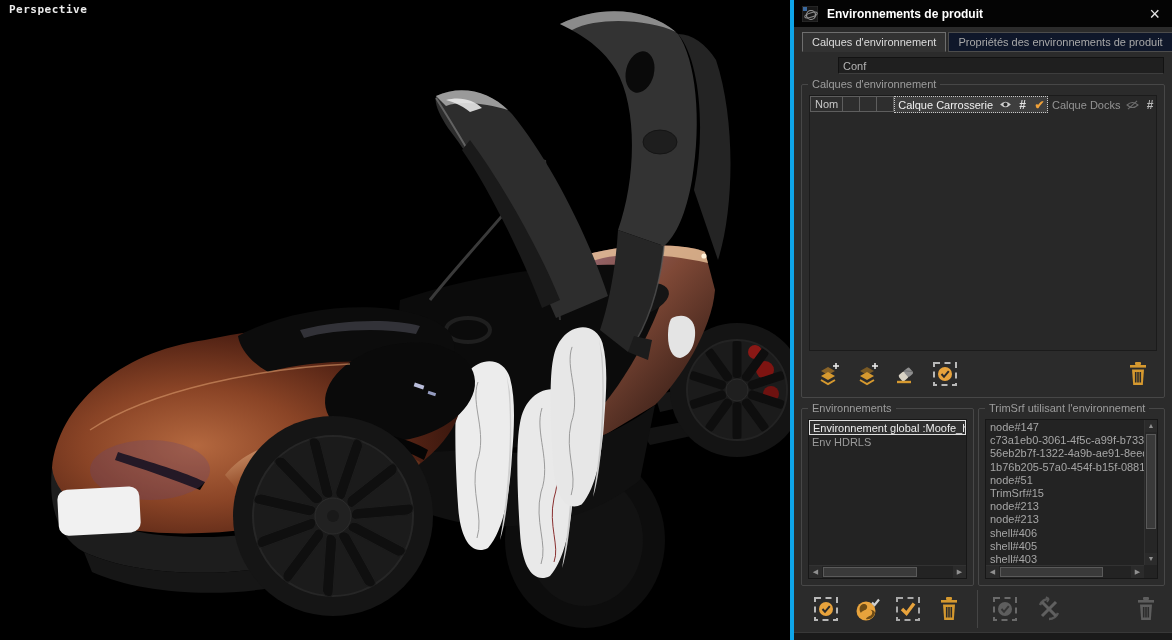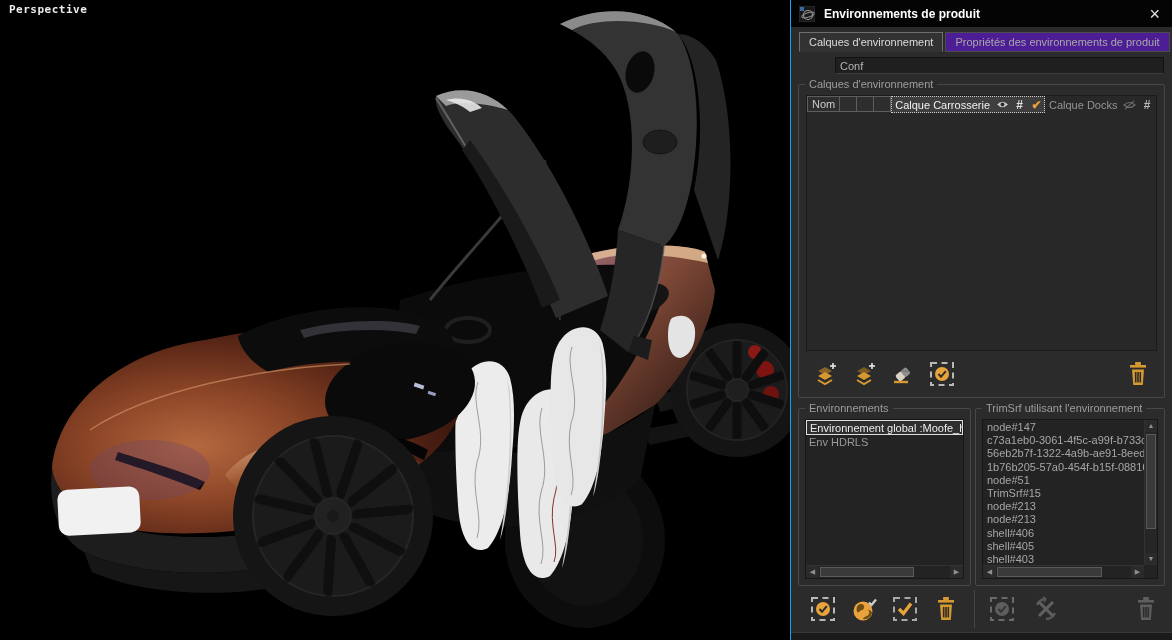--- a/index.html
+++ b/index.html
@@ -5,28 +5,28 @@
   html,body{margin:0;padding:0;background:#000;}
   body{width:1172px;height:640px;overflow:hidden;font-family:"Liberation Sans",sans-serif;}
   .stage{position:relative;width:1172px;height:640px;background:#000;overflow:hidden;}
 
   
   .viewport{position:absolute;left:0;top:0;width:790px;height:640px;background:#000;}
   .vp-label{position:absolute;left:9px;top:3px;color:#ececec;font:bold 11px "DejaVu Sans Mono",monospace;letter-spacing:.5px;z-index:5;}
   .car-svg{position:absolute;left:0;top:0;width:790px;height:640px;}
 
   
-  .panel{position:absolute;left:790px;top:0;width:382px;height:640px;background:#2b2b2b;box-sizing:border-box;border-left:1px solid #0ea5e9;}
+  .panel{position:absolute;left:790px;top:0;width:382px;height:640px;background:#2b2b2b;box-sizing:border-box;border-left:4px solid #0ea5e9;}
   .titlebar{position:absolute;left:0;top:0;width:100%;height:27px;background:#040404;display:flex;align-items:center;padding:0 8px;box-sizing:border-box;}
   .title-icon{width:16px;height:16px;margin-right:9px;flex:0 0 auto;}
   .title{color:#fff;font-size:12px;font-weight:bold;white-space:nowrap;}
   .close{margin-left:auto;color:#e4e4e4;font-size:18px;line-height:14px;padding:0 4px;}
 
   .tabbar{position:absolute;left:8px;top:32px;right:8px;height:20px;display:flex;gap:2px;z-index:2;}
-  .tab{font-size:11px;color:#a8a8a8;background:#4c1d95;border:1px solid #4c4c4c;padding:3px 9px 2px;white-space:nowrap;box-sizing:border-box;height:20px;}
+  .tab{font-size:11px;color:#a8a8a8;background:#0f172a;border:1px solid #4c4c4c;padding:3px 9px 2px;white-space:nowrap;box-sizing:border-box;height:20px;}
   .tab.active{background:#323232;color:#dcdcdc;border-color:#6e6e6e;border-bottom-color:#323232;}
 
   .conf{position:absolute;left:8px;top:57px;right:8px;height:17px;background:#1f1f1f;border:1px solid #121212;border-bottom-color:#3d3d3d;color:#b4b4b4;font-size:11px;padding:2px 4px;box-sizing:border-box;white-space:nowrap;overflow:hidden;margin-left:36px;}
 
   .group{position:absolute;border:1px solid #474747;border-radius:2px;box-sizing:border-box;}
   .legend{position:absolute;top:-7px;left:6px;background:#2b2b2b;color:#9d9d9d;font-size:11px;line-height:12px;padding:0 4px;white-space:nowrap;}
 
   .group-layers{left:7px;top:84px;right:7px;height:314px;}
   .layer-table{position:absolute;left:7px;top:10px;right:7px;bottom:46px;background:#282828;border:1px solid #1b1b1b;display:flex;flex-direction:row;overflow:hidden;}
   .lt-header{display:flex;height:16px;flex:0 0 16px;}

